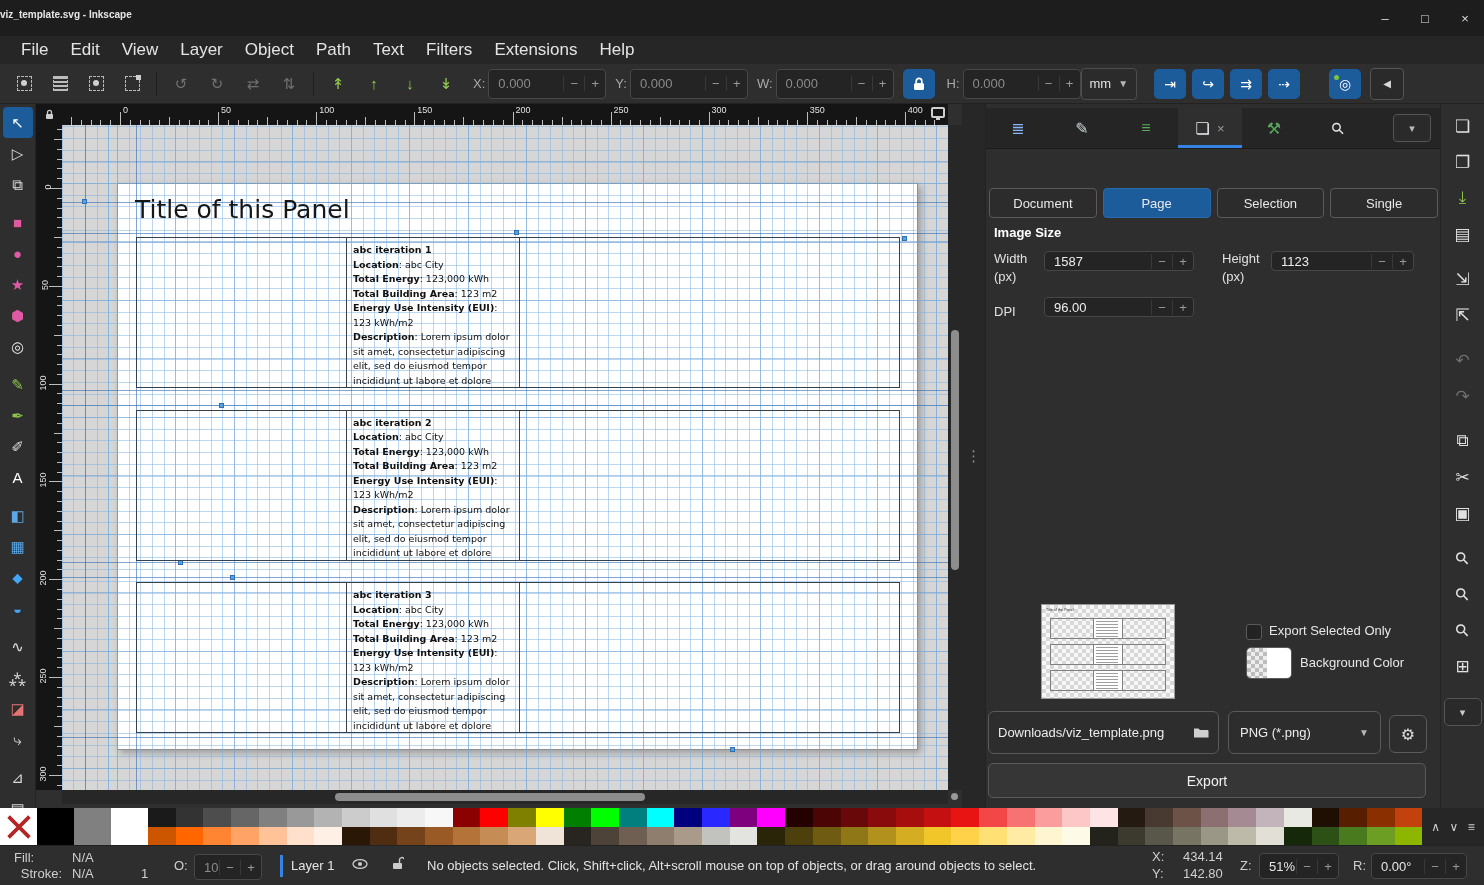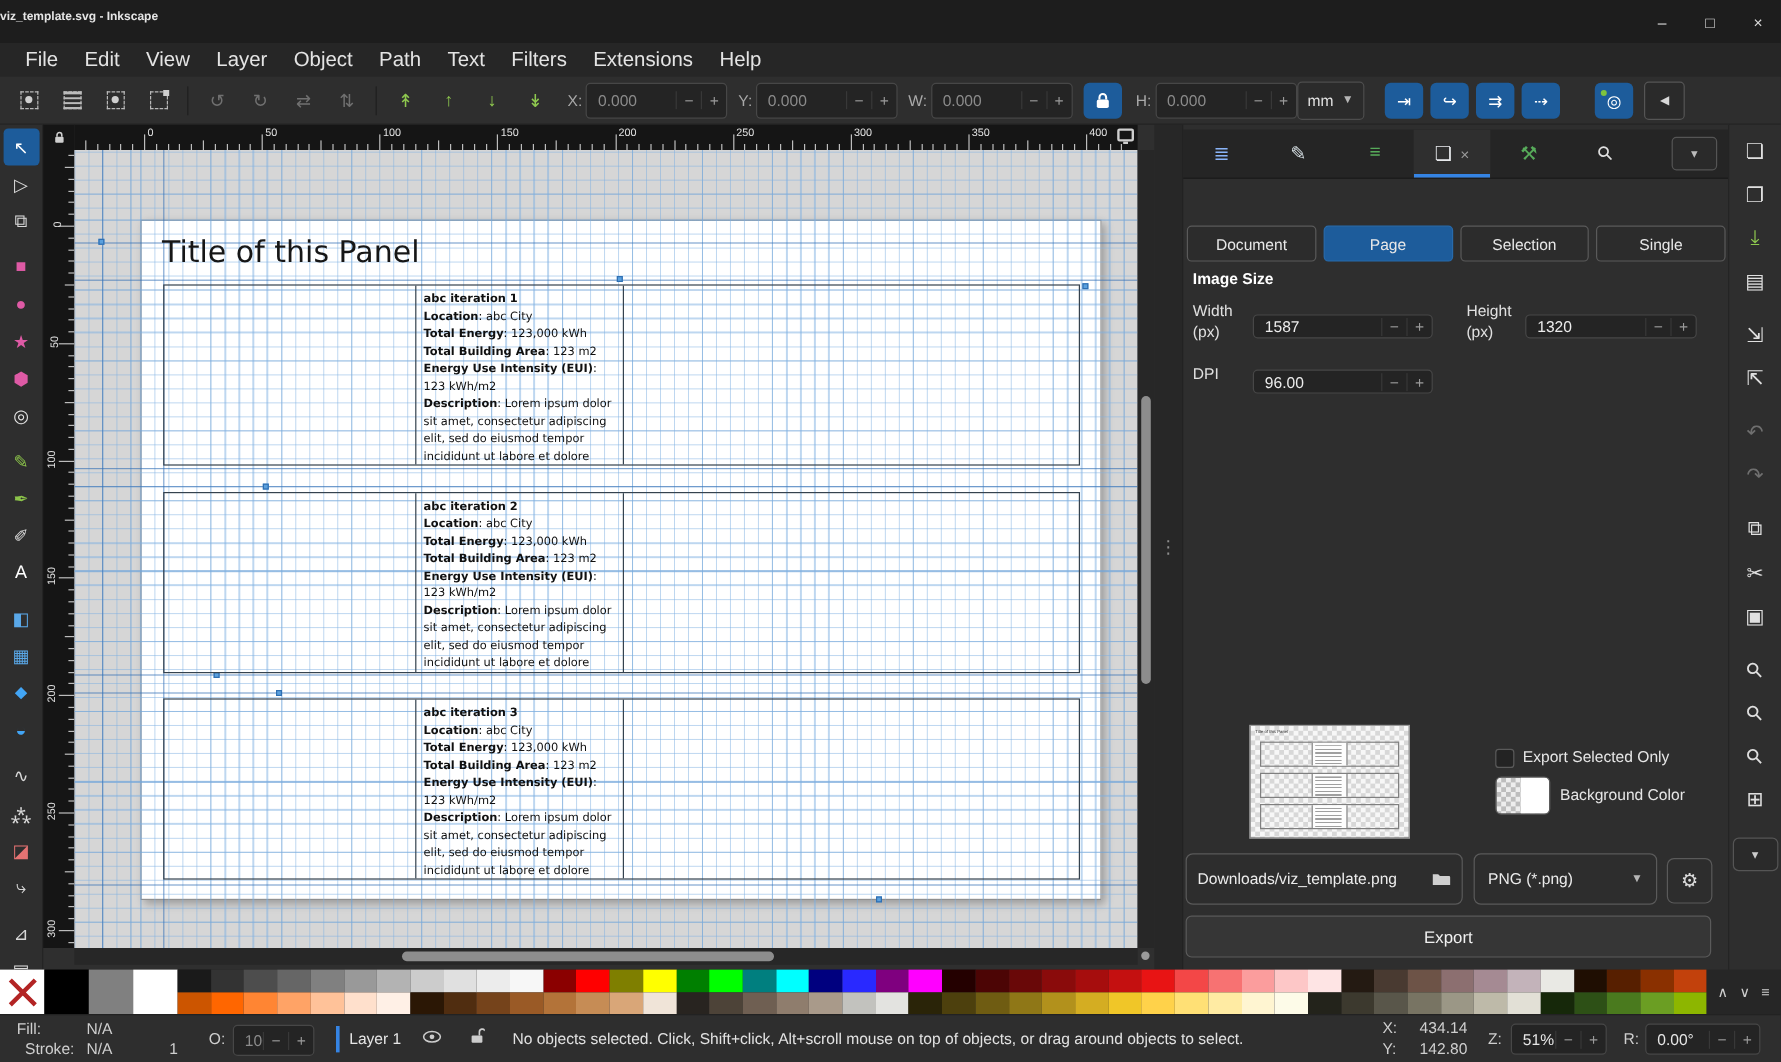--- a/index.html
+++ b/index.html
@@ -92,21 +92,21 @@
   #subtabs{position:absolute;left:0;top:44px;right:0;height:32px;background:#232323;display:flex;align-items:stretch;padding-left:4px;border-bottom:1px solid #1b1b1b;}
   .stab{display:flex;gap:7px;align-items:center;padding:0 13px;color:#c6c6c6;font-size:13px;}
   .stab.act{color:#fff;box-shadow:inset 0 -3px 0 #3584e4;}
   .imgic{width:12px;height:10px;border:1px solid #57ab5a;background:#2e7d32;box-sizing:border-box;}
   .imgic.gray{border-color:#9a9a9a;background:#616161;}
   #areabtns{position:absolute;left:3px;right:3px;top:84px;height:30px;display:flex;gap:6px;}
   .abtn{flex:1;display:flex;align-items:center;justify-content:center;border:1px solid #5a5a5a;border-radius:4px;background:#2c2c2c;color:#e8e8e8;font-size:13px;}
   .abtn.act{background:#1d5c9b;border-color:#276aab;}
   #is-head{position:absolute;left:8px;top:121px;font-size:13px;font-weight:bold;color:#fff;}
   .islab{position:absolute;color:#e0e0e0;font-size:13px;line-height:1.35;}
-  .dspin{position:absolute;width:150px;height:20px;margin-top:11px;}
+  .dspin{position:absolute;width:150px;height:20px;}
   .dspin .sval{font-size:13px;color:#ececec;}
   #preview{position:absolute;left:55px;top:500px;width:132px;height:93px;background:
       conic-gradient(#d8d8d8 25%, #f7f7f7 0 50%, #d8d8d8 0 75%, #f7f7f7 0) 0 0/8px 8px;border:1px solid #9a9a9a;}
   #preview .tmini{position:absolute;left:4px;top:2px;font-size:4px;color:#333;transform:scale(.9);transform-origin:left top;white-space:nowrap;}
   .trow{position:absolute;left:6%;width:88%;height:23%;border:1px solid #808080;box-sizing:border-box;}
   .tcell{position:absolute;left:37%;top:0;bottom:0;width:24%;background:#fdfdfd;border-left:1px solid #808080;border-right:1px solid #808080;
       background-image:repeating-linear-gradient(to bottom,#9f9f9f 0 1px,transparent 1px 3px);background-size:80% 100%;background-repeat:no-repeat;background-position:2px 2px;}
   #chk{position:absolute;left:260px;top:520px;width:14px;height:14px;background:#232323;border:1px solid #5a5a5a;border-radius:3px;}
   #chklab{position:absolute;left:283px;top:519px;font-size:13px;color:#e6e6e6;}
   #bgbtn{position:absolute;left:260px;top:543px;width:44px;height:30px;border:1px solid #5a5a5a;border-radius:5px;
@@ -611,21 +611,21 @@
 
       <div id="is-head">Image Size</div>
       <div class="islab" style="left:8px;top:146px;width:48px;">Width (px)</div>
       <div class="spin dspin" style="left:58px;top:147px;">
           <span class="sval">1587</span>
           <span class="sbtn">−</span>
           <span class="sbtn">+</span>
         </div>
       <div class="islab" style="left:236px;top:146px;width:52px;">Height (px)</div>
       <div class="spin dspin" style="left:285px;top:147px;width:143px;">
-          <span class="sval">1320</span>
+          <span class="sval">1123</span>
           <span class="sbtn">−</span>
           <span class="sbtn">+</span>
         </div>
       <div class="islab" style="left:8px;top:199px;">DPI</div>
       <div class="spin dspin" style="left:58px;top:193px;">
           <span class="sval">96.00</span>
           <span class="sbtn">−</span>
           <span class="sbtn">+</span>
         </div>
 

